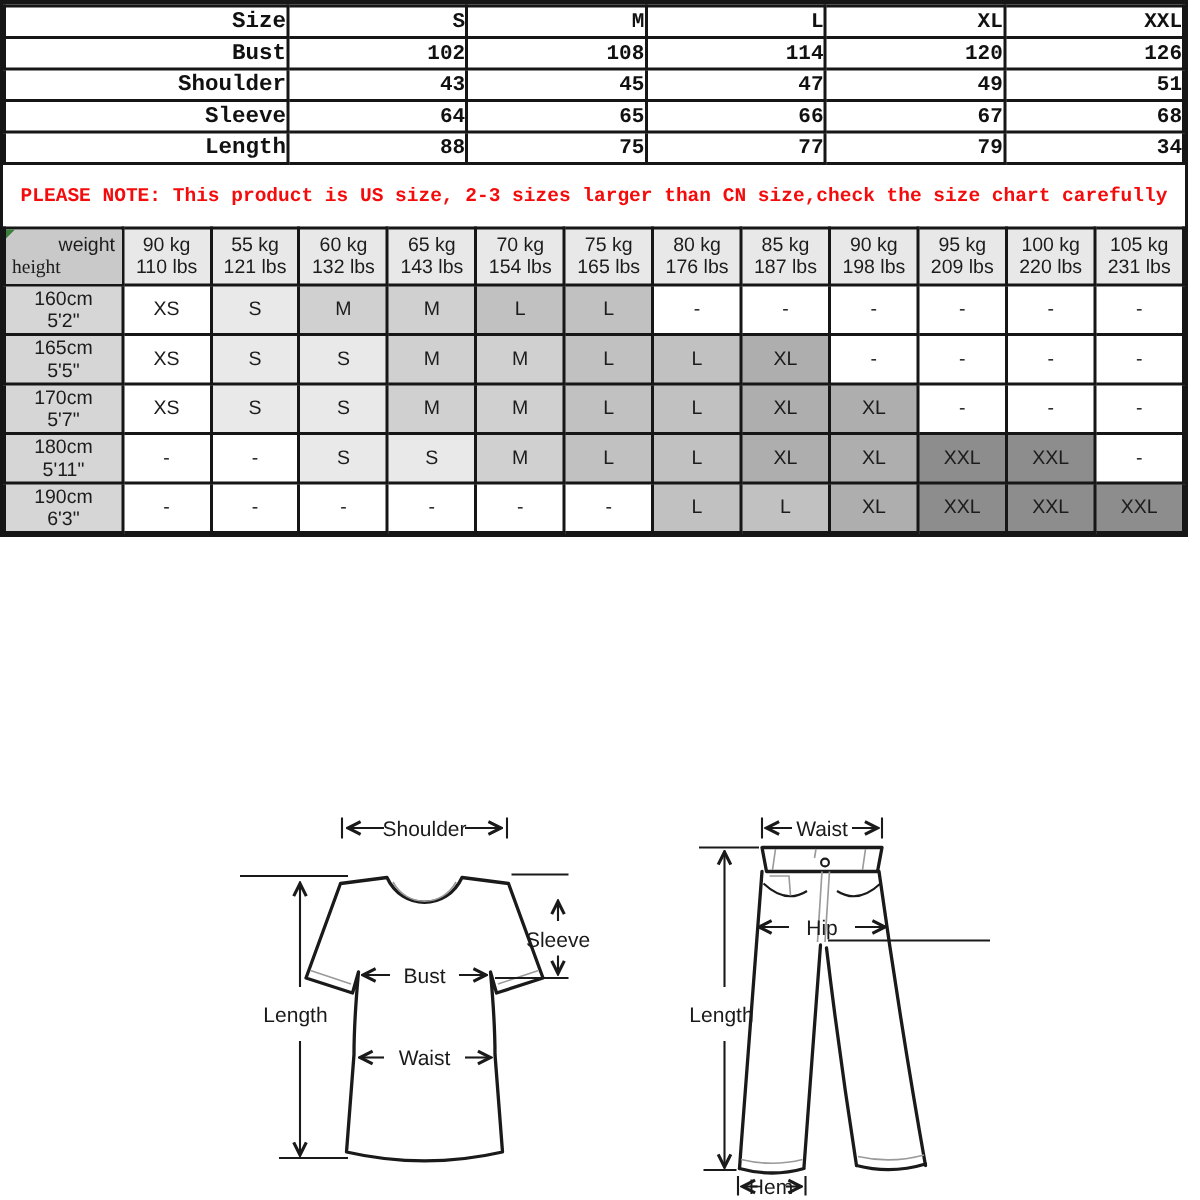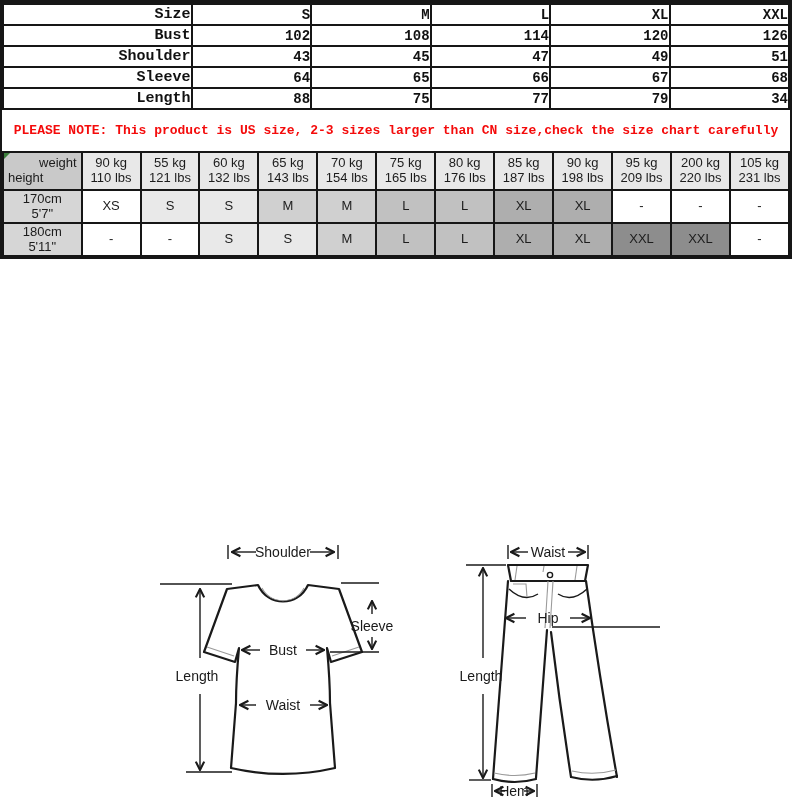--- a/index.html
+++ b/index.html
@@ -19,21 +19,21 @@
   .t2 td { border:2px solid #161616; text-align:center; font-size:13px; color:#1c1c1c; line-height:1.15; padding:0; }
   .t2 thead td { height:38px; background:var(--header_cell,#e8e8e8); }
   .t2 tbody td { height:33px; }
   .t2 td.hc { background:var(--height_cell,#d6d6d6); }
   .corner { position:relative; background-color:var(--corner_cell,#c9c9c9) !important;
             background-image:linear-gradient(to bottom left, rgba(0,0,0,0) calc(50% - 1px),
               #3c3c3c calc(50% - 1px), #3c3c3c calc(50% + 1px), rgba(0,0,0,0) calc(50% + 1px)); }
   .corner::before { content:""; position:absolute; left:0; top:0; width:0; height:0;
             border-top:6px solid var(--corner_mark_green,#3c7e3c); border-right:6px solid transparent; }
   .corner .wt { position:absolute; right:4px; top:3px; }
-  .corner .ht { position:absolute; left:4px; bottom:3px; }
+  .corner .ht { position:absolute; left:4px; bottom:3px;font-family:Liberation Serif, serif; }
   .diag { position:absolute; left:0; top:537px; }
   svg text { font-family:"Liberation Sans",sans-serif; font-size:14px; fill:#1a1a1a; text-anchor:middle; }
   .ln   { fill:none; stroke:#1a1a1a; stroke-width:2.2; stroke-linejoin:round; stroke-linecap:round; }
   .fillw{ fill:#fff; }
   .thin { fill:none; stroke:#9a9a9a; stroke-width:1.1; }
   .med  { fill:none; stroke:#1a1a1a; stroke-width:1.4; }
   .arr  { fill:none; stroke:#1a1a1a; stroke-width:1.4; marker-end:url(#ah); }
 </style>
 </head>
 <body style="--band_gray: #a6a6a6; --note_red: #f40b0b; --header_cell: #e8e8e8; --height_cell: #d6d6d6; --corner_cell: #c9c9c9; --corner_mark_green: #3c7e3c;">
@@ -152,32 +152,68 @@
           </td>
           <td>
             <div>90 kg</div>
             <div>198 lbs</div>
           </td>
           <td>
             <div>95 kg</div>
             <div>209 lbs</div>
           </td>
           <td>
-            <div>200 kg</div>
+            <div>100 kg</div>
             <div>220 lbs</div>
           </td>
           <td>
             <div>105 kg</div>
             <div>231 lbs</div>
           </td>
         </tr>
     </thead>
     <tbody id="t2b">
         <tr>
           <td class="hc">
+            <div>160cm</div>
+            <div>5'2"</div>
+          </td>
+          <td style="background: rgb(255, 255, 255);">XS</td>
+          <td style="background: rgb(233, 233, 233);">S</td>
+          <td style="background: rgb(208, 208, 208);">M</td>
+          <td style="background: rgb(208, 208, 208);">M</td>
+          <td style="background: rgb(193, 193, 193);">L</td>
+          <td style="background: rgb(193, 193, 193);">L</td>
+          <td style="background: rgb(255, 255, 255);">-</td>
+          <td style="background: rgb(255, 255, 255);">-</td>
+          <td style="background: rgb(255, 255, 255);">-</td>
+          <td style="background: rgb(255, 255, 255);">-</td>
+          <td style="background: rgb(255, 255, 255);">-</td>
+          <td style="background: rgb(255, 255, 255);">-</td>
+        </tr>
+        <tr>
+          <td class="hc">
+            <div>165cm</div>
+            <div>5'5"</div>
+          </td>
+          <td style="background: rgb(255, 255, 255);">XS</td>
+          <td style="background: rgb(233, 233, 233);">S</td>
+          <td style="background: rgb(233, 233, 233);">S</td>
+          <td style="background: rgb(208, 208, 208);">M</td>
+          <td style="background: rgb(208, 208, 208);">M</td>
+          <td style="background: rgb(193, 193, 193);">L</td>
+          <td style="background: rgb(193, 193, 193);">L</td>
+          <td style="background: rgb(174, 174, 174);">XL</td>
+          <td style="background: rgb(255, 255, 255);">-</td>
+          <td style="background: rgb(255, 255, 255);">-</td>
+          <td style="background: rgb(255, 255, 255);">-</td>
+          <td style="background: rgb(255, 255, 255);">-</td>
+        </tr>
+        <tr>
+          <td class="hc">
             <div>170cm</div>
             <div>5'7"</div>
           </td>
           <td style="background: rgb(255, 255, 255);">XS</td>
           <td style="background: rgb(233, 233, 233);">S</td>
           <td style="background: rgb(233, 233, 233);">S</td>
           <td style="background: rgb(208, 208, 208);">M</td>
           <td style="background: rgb(208, 208, 208);">M</td>
           <td style="background: rgb(193, 193, 193);">L</td>
           <td style="background: rgb(193, 193, 193);">L</td>
@@ -197,20 +233,38 @@
           <td style="background: rgb(233, 233, 233);">S</td>
           <td style="background: rgb(233, 233, 233);">S</td>
           <td style="background: rgb(208, 208, 208);">M</td>
           <td style="background: rgb(193, 193, 193);">L</td>
           <td style="background: rgb(193, 193, 193);">L</td>
           <td style="background: rgb(174, 174, 174);">XL</td>
           <td style="background: rgb(174, 174, 174);">XL</td>
           <td style="background: rgb(141, 141, 141);">XXL</td>
           <td style="background: rgb(141, 141, 141);">XXL</td>
           <td style="background: rgb(255, 255, 255);">-</td>
+        </tr>
+        <tr>
+          <td class="hc">
+            <div>190cm</div>
+            <div>6'3"</div>
+          </td>
+          <td style="background: rgb(255, 255, 255);">-</td>
+          <td style="background: rgb(255, 255, 255);">-</td>
+          <td style="background: rgb(255, 255, 255);">-</td>
+          <td style="background: rgb(255, 255, 255);">-</td>
+          <td style="background: rgb(255, 255, 255);">-</td>
+          <td style="background: rgb(255, 255, 255);">-</td>
+          <td style="background: rgb(193, 193, 193);">L</td>
+          <td style="background: rgb(193, 193, 193);">L</td>
+          <td style="background: rgb(174, 174, 174);">XL</td>
+          <td style="background: rgb(141, 141, 141);">XXL</td>
+          <td style="background: rgb(141, 141, 141);">XXL</td>
+          <td style="background: rgb(141, 141, 141);">XXL</td>
         </tr>
       </tbody>
   </table>
 </div>
 
 <svg class="diag" width="800" height="263" viewBox="0 537 800 263">
   <defs>
     <marker id="ah" markerWidth="8" markerHeight="8" refX="7" refY="4" orient="auto">
       <path d="M1,1 L7,4 L1,7" fill="none" stroke="#1a1a1a" stroke-width="1.5"></path>
     </marker>

